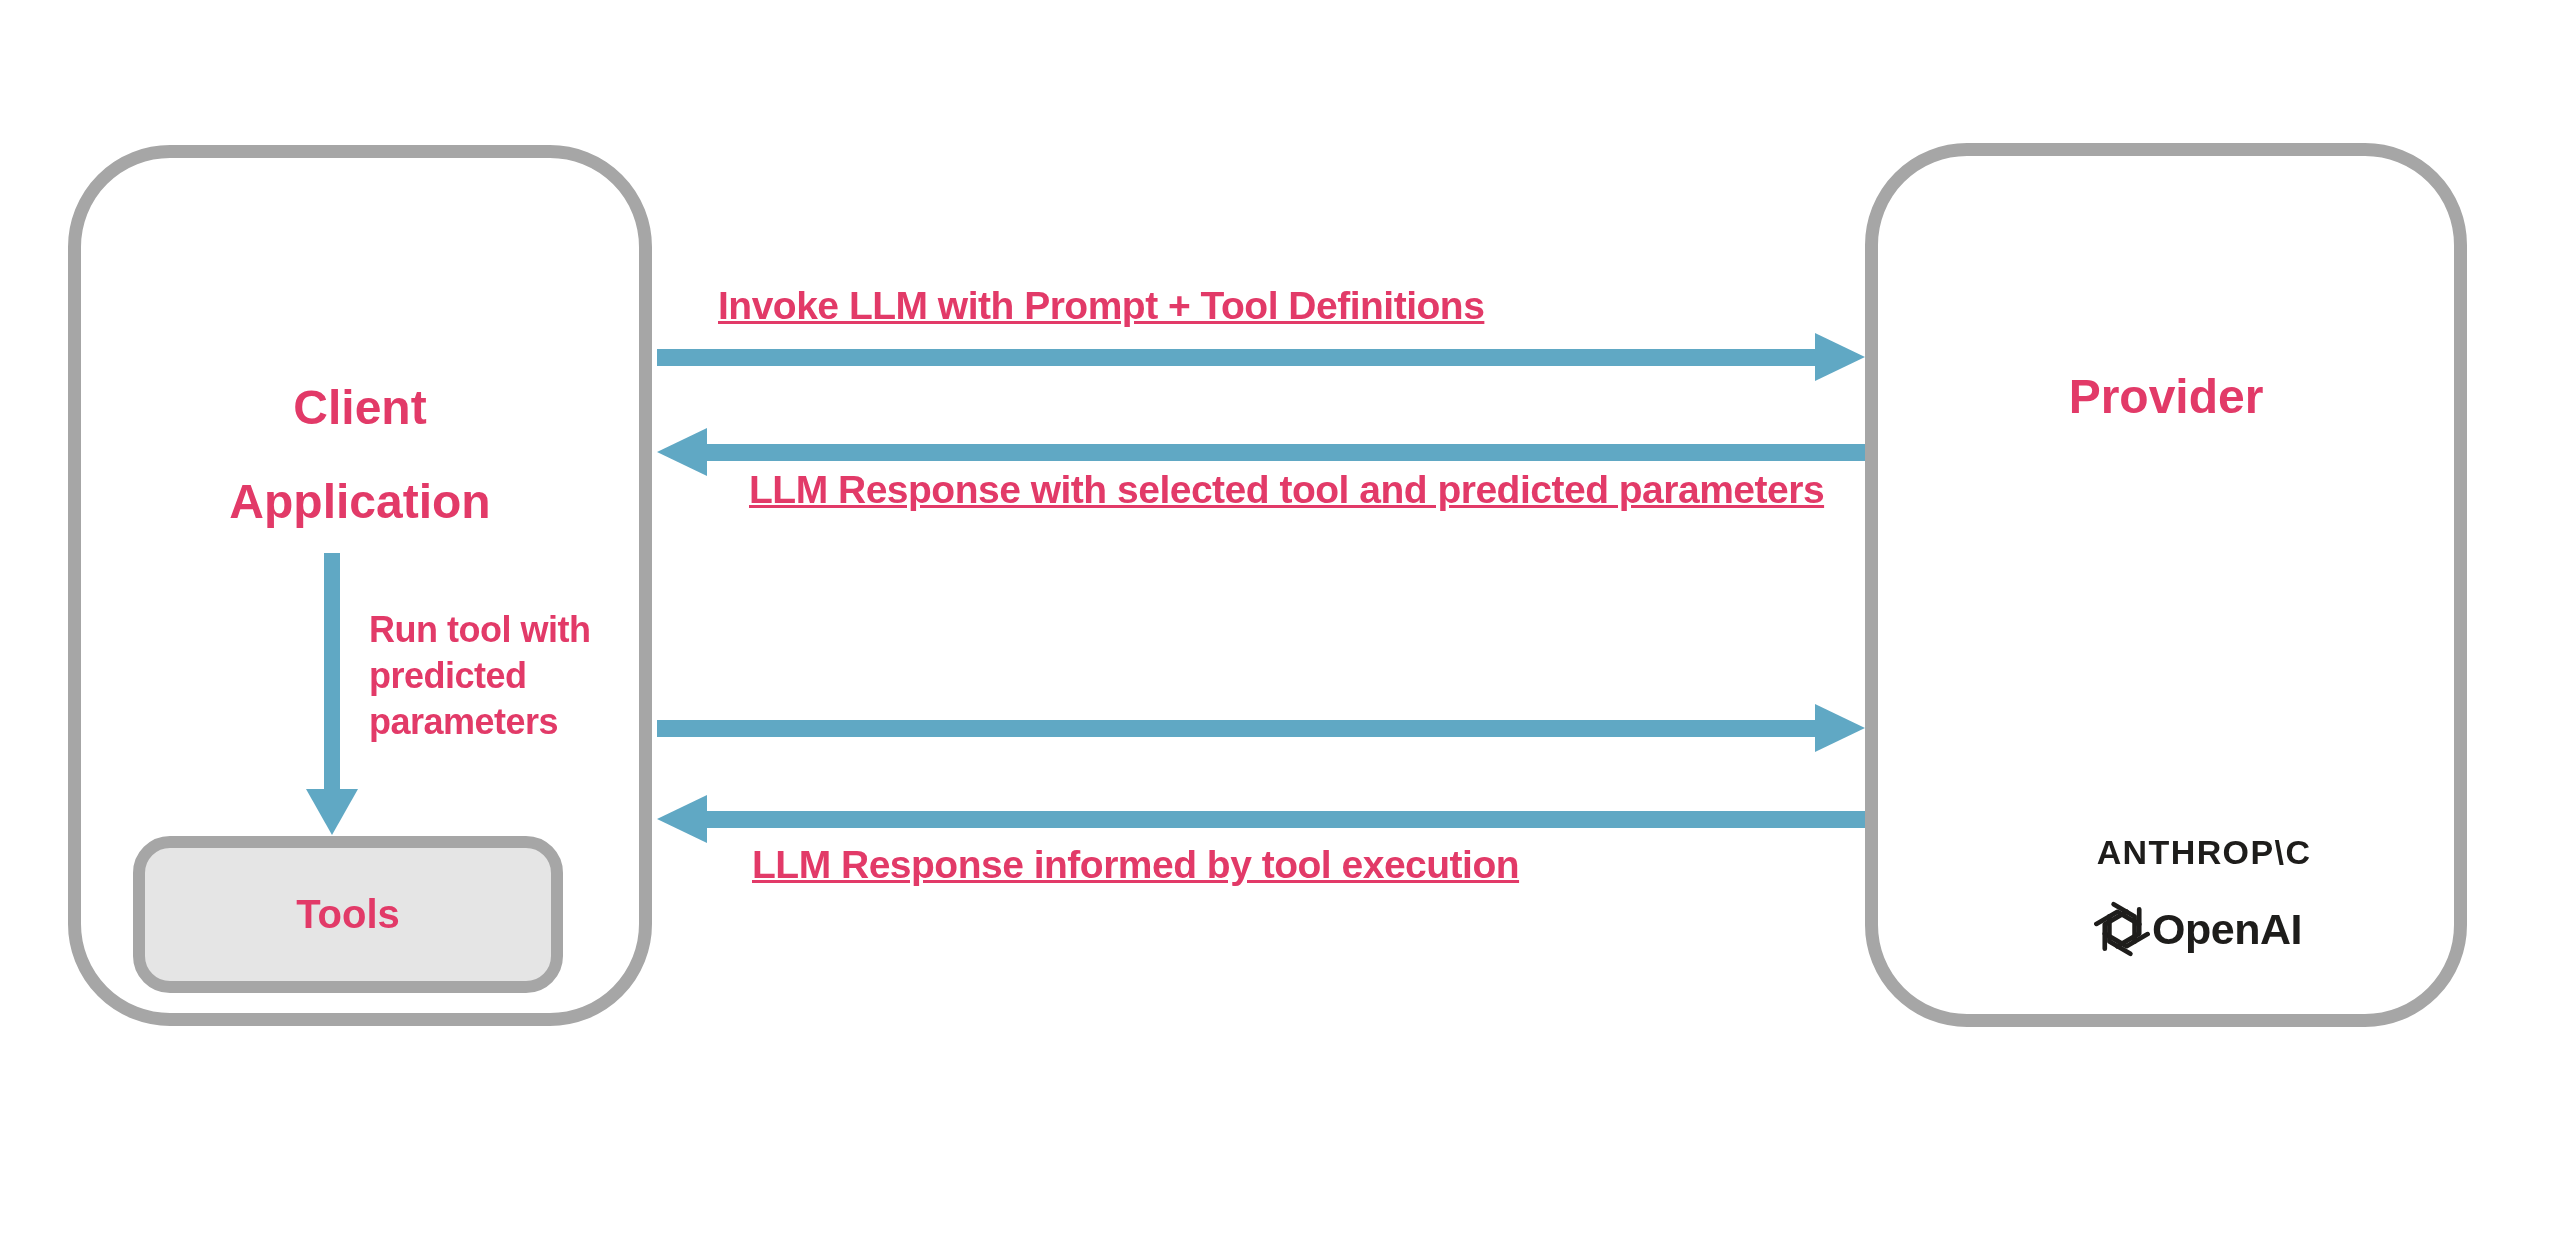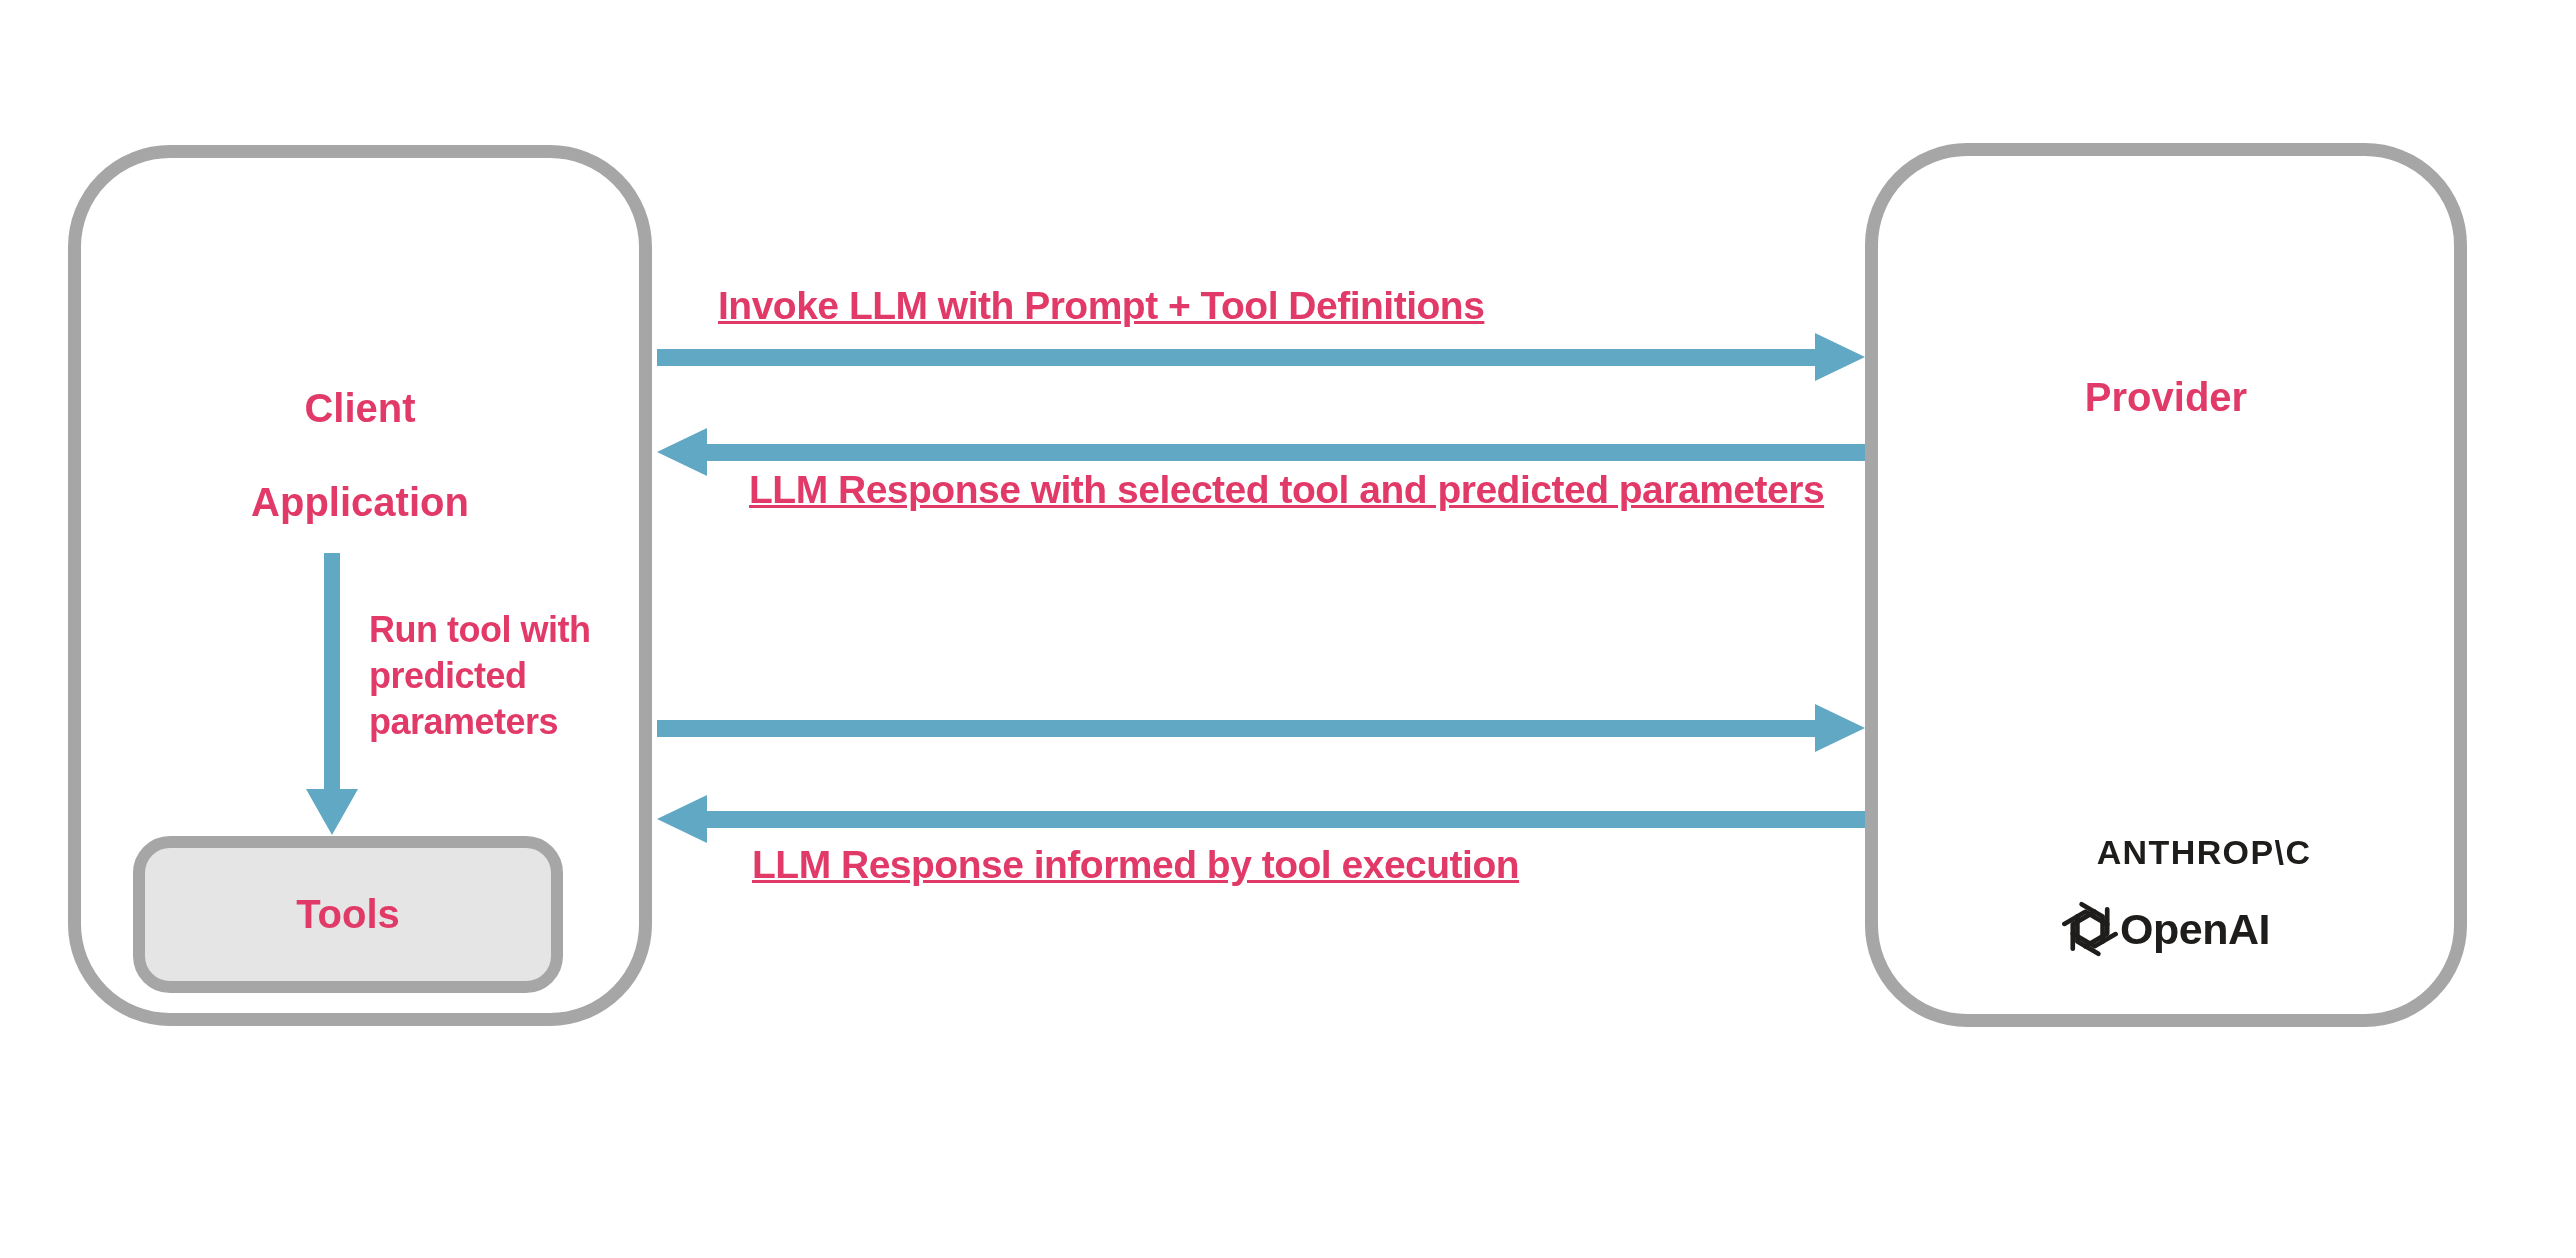--- a/index.html
+++ b/index.html
@@ -21,21 +21,21 @@
   }
   .client-box  { left: 68px;   top: 145px; width: 584px; height: 881px; }
   .provider-box{ left: 1865px; top: 143px; width: 602px; height: 884px; }
 
   
   .box-title {
     position: absolute;
     text-align: center;
     color: #e23a68;
     font-weight: bold;
-    font-size: 40px;
+    font-size: 48px;
     line-height: 94px;
     letter-spacing: 0px;
   }
   .client-title   { left: 68px;   top: 361px; width: 584px; }
   .provider-title { left: 1865px; top: 350px; width: 602px; }
 
   
   .tools-box {
     position: absolute;
     left: 133px; top: 836px; width: 430px; height: 157px;
@@ -113,21 +113,21 @@
   
   .anthropic-logo {
     position: absolute; left: 1865px; top: 833px; width: 602px;
     text-align: center;
     color: #1e1d1b; font-weight: bold; font-size: 34px;
     letter-spacing: 1.4px;
     margin-left: 38px;
   }
   .openai-row {
     position: absolute; left: 1865px; top: 901px; width: 602px;
-    display: flex; align-items: center; justify-content: center; gap: 2px;
+    display: flex; align-items: center; justify-content: center; gap: 2px; padding-left: 32px;
   }
   .openai-wordmark {
     color: #1e1d1b; font-weight: bold; font-size: 43px; letter-spacing: -0.5px;
   }
 </style>
 </head>
 <body>
 
 <div class="canvas">
 

